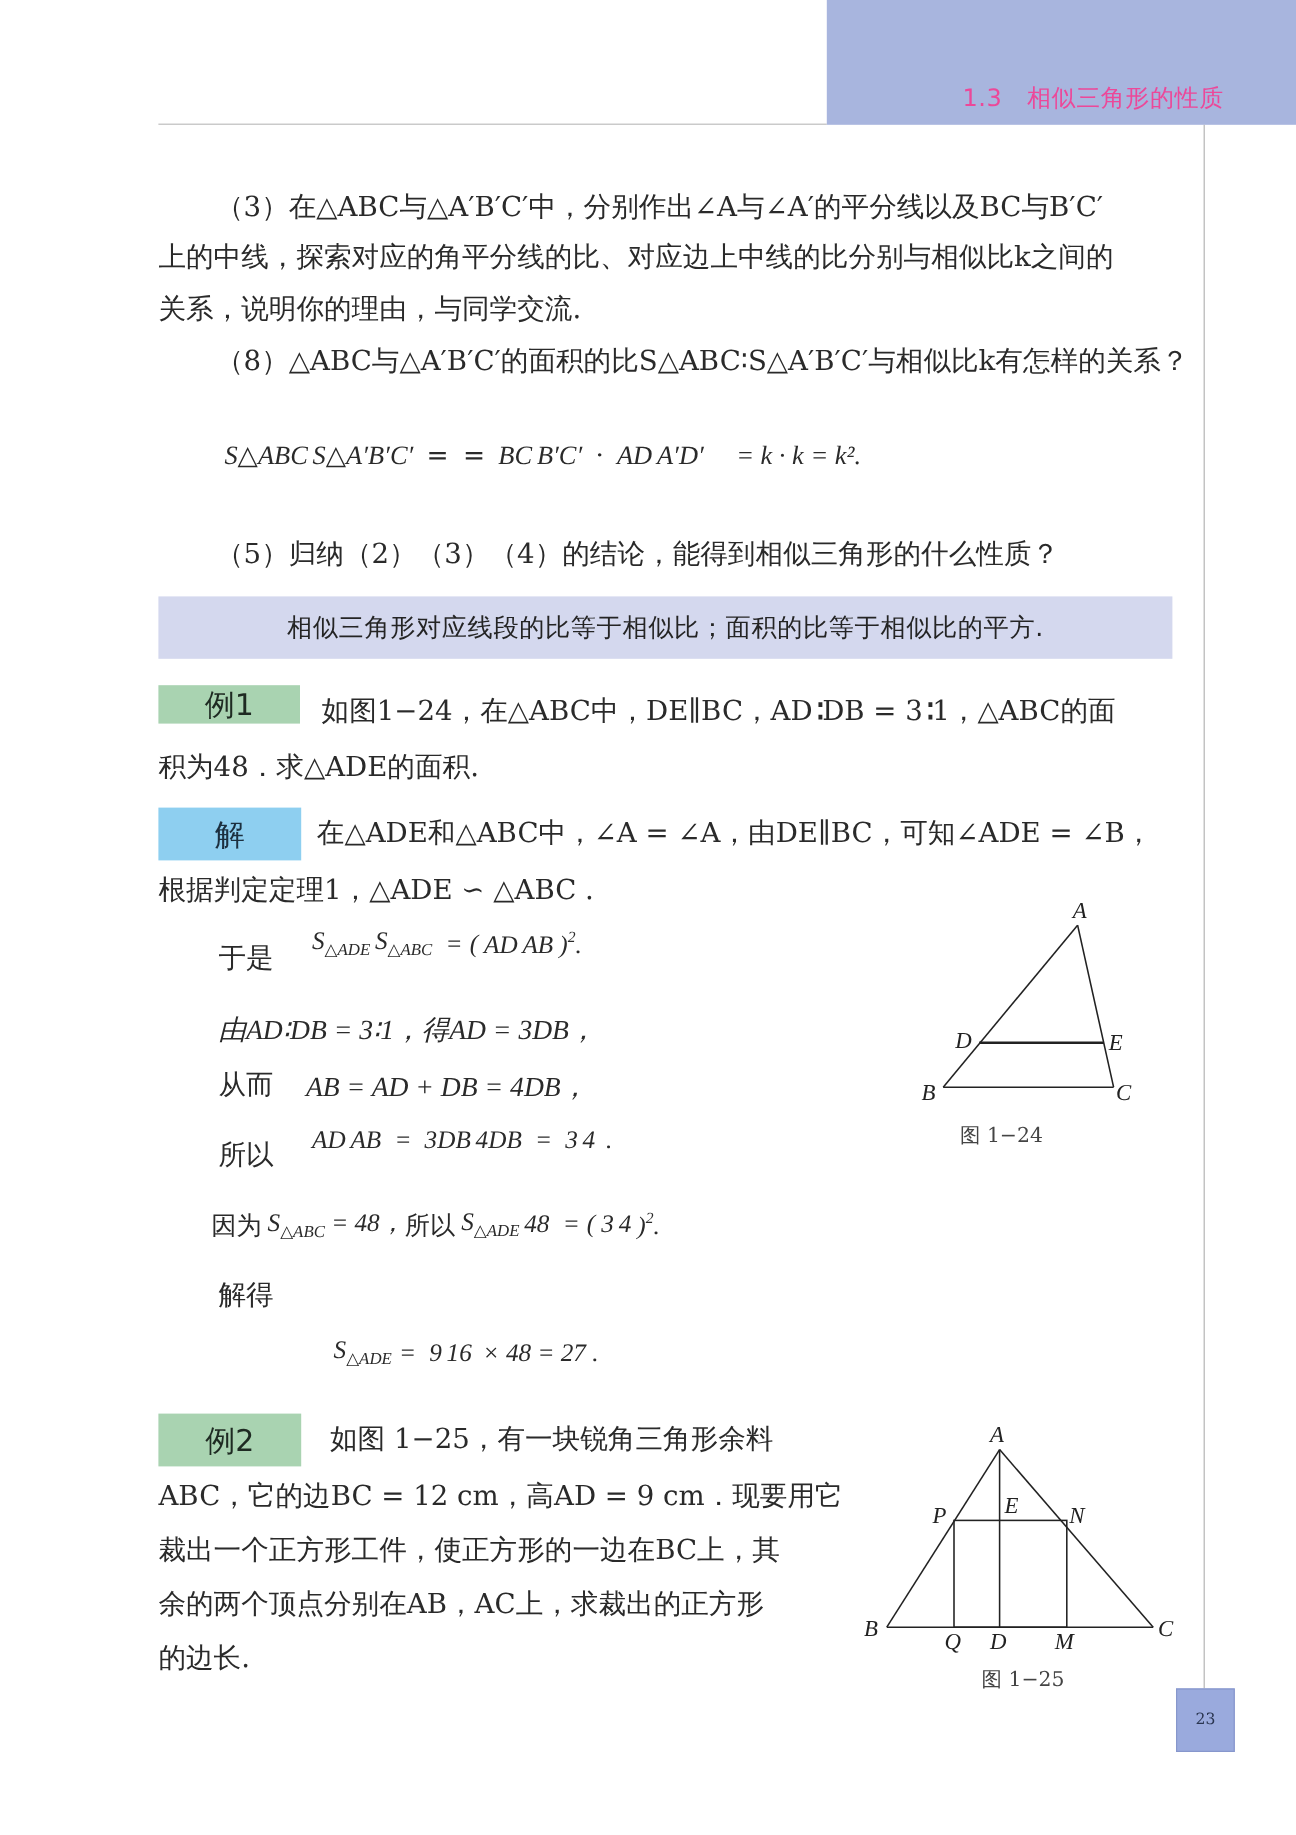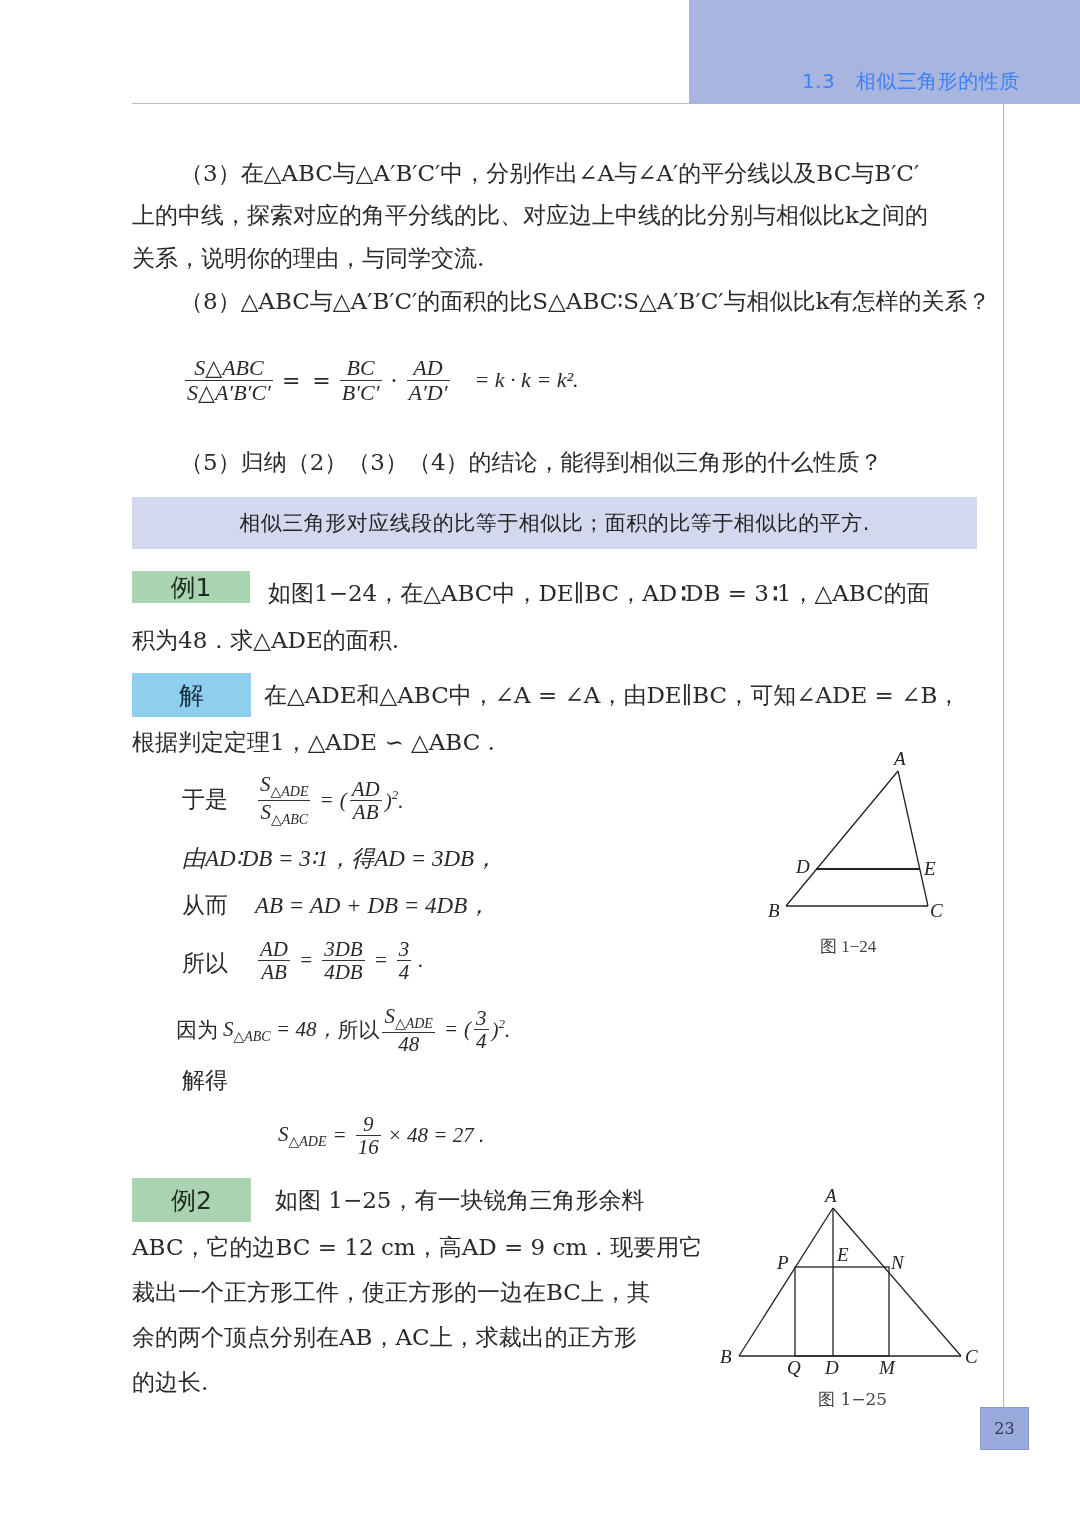--- a/index.html
+++ b/index.html
@@ -5,41 +5,41 @@
   * { margin: 0; padding: 0; box-sizing: border-box; }
   html, body { width: 1080px; height: 1529px; background: #ffffff; overflow: hidden; }
   body { position: relative; font-family: "DejaVu Serif", "Liberation Serif", serif; color: #2a2a2a; }
   .abs { position: absolute; }
   .sans { font-family: "DejaVu Sans", "Liberation Sans", sans-serif; }
   .it { font-style: italic; font-family: "Liberation Serif", "DejaVu Serif", serif; }
   .txt { font-size: 23px; line-height: 1; white-space: nowrap; }
 
   
   #header-band { left: 689px; top: 0; width: 391px; height: 104px; background: #a8b5de; }
-  #header-title { left: 802px; top: 68px; font-size: 20px; color: #3b82f6; letter-spacing: 0.5px; }
+  #header-title { left: 802px; top: 68px; font-size: 20px; color: #ec4899; letter-spacing: 0.5px; }
   #header-rule { left: 132px; top: 103px; width: 557px; height: 1px; background: #bdbdbd; }
   #margin-rule { left: 1003px; top: 104px; width: 1px; height: 1303px; background: #b5b5b5; }
 
   
-  #page-num { left: 980px; top: 1407px; width: 49px; height: 43px; background: #9aaadd; border: 1px solid #8797cc;
-              font-size: 16px; color: #2a3550; display: flex; align-items: center; justify-content: center; }
+  #page-num { left: 980px; top: 1407px; width: 49px; height: 53px; background: #9aaadd; border: 1px solid #8797cc;
+              font-size: 13px; color: #2a3550; display: flex; align-items: center; justify-content: center; }
 
   
   #summary-box { left: 132px; top: 497px; width: 845px; height: 52px; background: #d4d8ee;
                  display: flex; align-items: center; justify-content: center; }
   #summary-box span { font-size: 21px; color: #242424; letter-spacing: 0.5px; }
 
   
   .tag { display: flex; align-items: center; justify-content: center; font-size: 25px; color: #1e2a22; }
   #ex1-tag { left: 132px; top: 571px; width: 118px; height: 32px; background: #a9d3b1; }
   #sol-tag { left: 132px; top: 673px; width: 119px; height: 44px; background: #8ecff0; color: #1c2f3f; }
   #ex2-tag { left: 132px; top: 1178px; width: 119px; height: 44px; background: #a9d3b1; }
 
   
-  .frac { display: inline-flex; flex-direction: column; align-items: center; vertical-align: middle; margin: 0 3px; }
+  .frac { display: inline-flex; align-items: center; vertical-align: middle; margin: 0 3px; }
   .frac .num, .frac .den { padding: 0 2px; line-height: 1.05; }
   .frac .bar { height: 1px; background: #333; align-self: stretch; }
   sub.s { font-size: 14px; vertical-align: -5px; }
   sup.p { font-size: 13px; vertical-align: 9px; }
   .op { margin: 0 6px; }
 
   svg text { font-family: "Liberation Serif", "DejaVu Serif", serif; font-style: italic; font-size: 19px; fill: #222; }
   .cap { font-size: 17px; color: #444; }
 </style>
 </head>
@@ -172,21 +172,21 @@
   <line x1="138" y1="26" x2="26" y2="161" stroke="#222" stroke-width="1.3"></line>
   <line x1="138" y1="26" x2="168" y2="161" stroke="#222" stroke-width="1.3"></line>
   <line x1="26" y1="161" x2="168" y2="161" stroke="#222" stroke-width="1.3"></line>
   <line x1="56" y1="124" x2="160" y2="124" stroke="#222" stroke-width="2"></line>
   <text x="134" y="20">A</text>
   <text x="36" y="128">D</text>
   <text x="164" y="130">E</text>
   <text x="8" y="172">B</text>
   <text x="170" y="172">C</text>
 </svg>
-<div class="abs cap" style="left:820px; top:935px;font-family:Liberation Serif, serif;">图 1−24</div>
+<div class="abs cap" style="left:800px; top:935px;">图 1−24</div>
 
 <div id="ex2-tag" class="abs tag sans">例2</div>
 <div class="abs txt" style="left:275px; top:1189px;">如图 1−25，有一块锐角三角形余料</div>
 <div class="abs txt" style="left:132px; top:1236px;">ABC，它的边BC = 12 cm，高AD = 9 cm．现要用它</div>
 <div class="abs txt" style="left:132px; top:1281px;">裁出一个正方形工件，使正方形的一边在BC上，其</div>
 <div class="abs txt" style="left:132px; top:1326px;">余的两个顶点分别在AB，AC上，求裁出的正方形</div>
 <div class="abs txt" style="left:132px; top:1371px;">的边长.</div>
 
 <svg class="abs" style="left:715px; top:1185px;" width="270" height="200">
   <line x1="118" y1="23" x2="24" y2="171" stroke="#222" stroke-width="1.3"></line>

